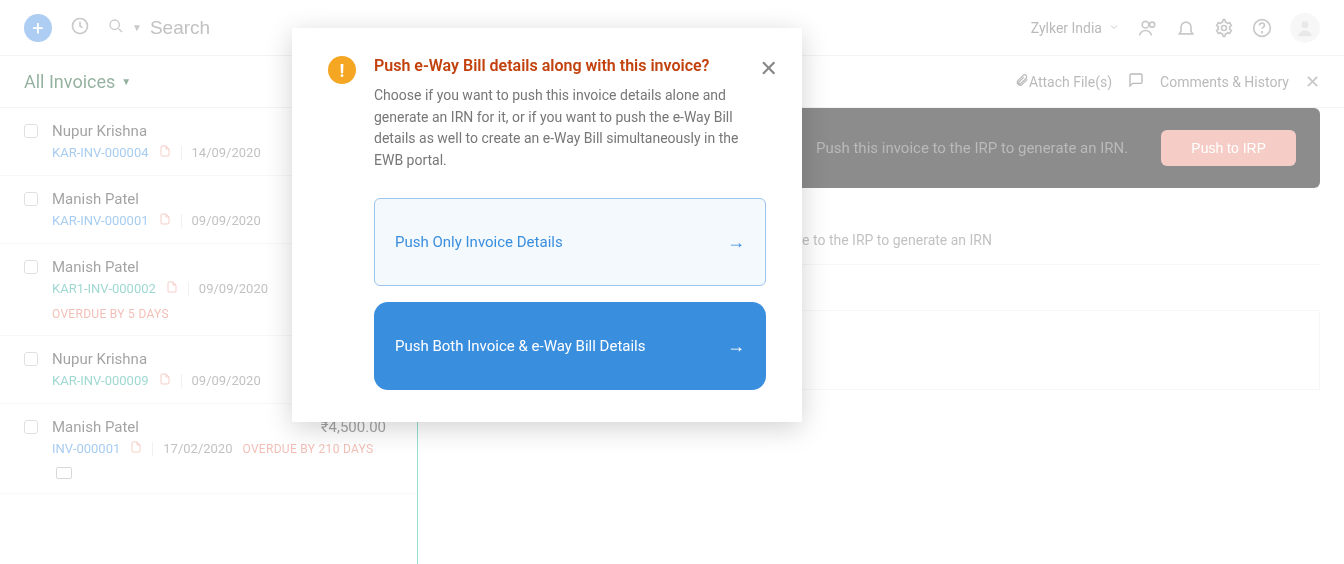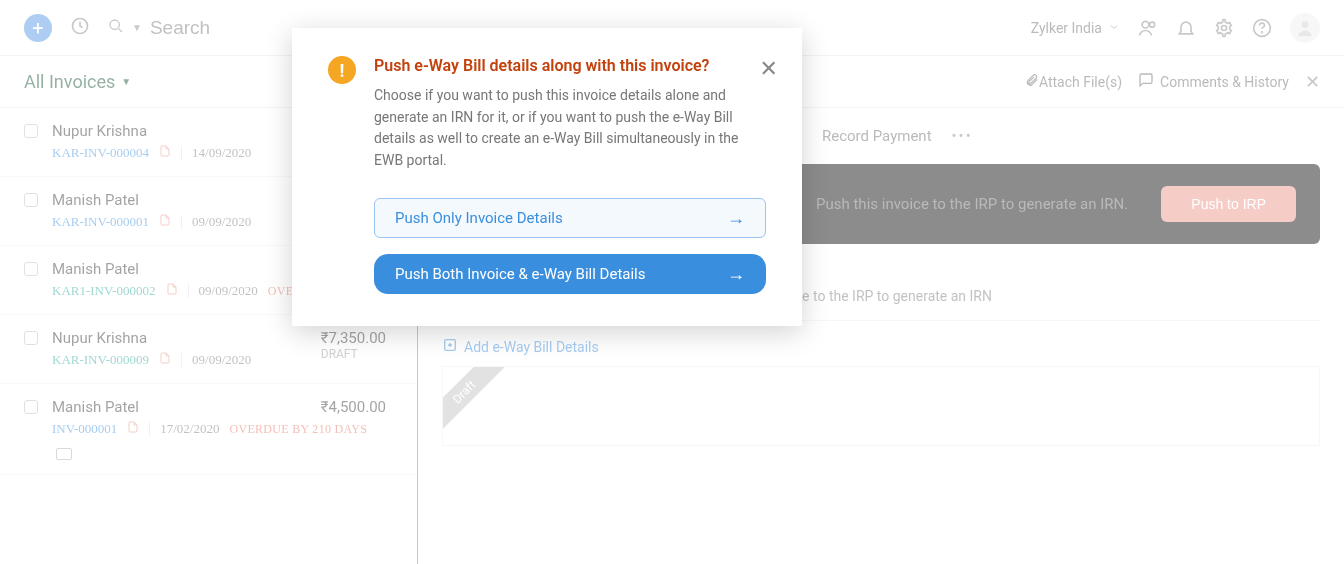--- a/index.html
+++ b/index.html
@@ -19,30 +19,30 @@
 .topbar-icon { color: #888; display: flex; align-items: center; }
 .avatar { width: 30px; height: 30px; border-radius: 50%; background: #eee; display: flex; align-items: center; justify-content: center; }
 .avatar svg { width: 20px; height: 20px; fill: #ccc; }
 
 
 .subheader { display: flex; align-items: center; height: 52px; padding: 0 24px; border-bottom: 1px solid #e6e6e6; gap: 16px; }
 .view-title { font-size: 18px; color: #14532d; display: flex; align-items: center; gap: 6px; }
 .subheader-spacer { flex: 1; }
 .new-btn { background: #ec8b7a; color: #fff; border: none; border-radius: 6px 0 0 6px; width: 30px; height: 30px; font-size: 18px; display: flex; align-items: center; justify-content: center; }
 .attach-link { color: #666; font-size: 14px; display: flex; align-items: center; gap: 0; }
-.comments-link { color: #666; font-size: 14px; display: flex; align-items: center; gap: 6px; }
+.comments-link { color: #666; font-size: 14px; display: flex; align-items: center; gap: 16px; }
 .close-x { color: #888; font-size: 18px; }
 
 
 .main { display: flex; height: calc(100% - 108px); }
 .sidebar-list { width: 418px; border-right: 1px solid #14b8a6; }
 .inv-row { padding: 14px 24px 14px 52px; border-bottom: 1px solid #f0f0f0; position: relative; }
 .inv-row .chk { position: absolute; left: 24px; top: 16px; width: 14px; height: 14px; border: 1px solid #bbb; border-radius: 3px; }
 .inv-name { font-size: 15px; color: #333; margin-bottom: 4px; }
-.inv-meta { display: flex; align-items: center; gap: 10px; font-size: 13px; flex-wrap: wrap; font-family: Liberation Serif, serif; }
+.inv-meta { display: flex; align-items: center; gap: 10px; font-size: 13px; flex-wrap: wrap; }
 .inv-id { color: #3a8ede; }
 .inv-id.teal { color: #2aa99a; }
 .inv-date { color: #777; }
 .sep { width: 1px; height: 14px; background: #e0e0e0; }
 .overdue { color: #e37160; font-size: 12px; letter-spacing: 0.3px; }
 .amount { position: absolute; right: 31px; top: 14px; text-align: left; }
 .amount-val { font-size: 15px; color: #333; }
 .amount-status { font-size: 12px; color: #999; }
 .mail-icon { width: 16px; height: 12px; border: 1px solid #aaa; border-radius: 2px; display: inline-block; margin-left: 4px; }
 
@@ -62,21 +62,21 @@
 .draft-ribbon { position: absolute; top: 14px; left: -32px; background: #bfbfbf; color: #fff; font-size: 12px; padding: 4px 40px; transform: rotate(-45deg); }
 
 
 .modal { position: absolute; z-index: 10; top: 28px; left: 292px; width: 510px; background: #fff; border-radius: 2px; box-shadow: 0 6px 28px rgba(0,0,0,0.18); padding: 28px 36px 32px 36px; }
 .modal-close { position: absolute; top: 28px; right: 24px; color: #888; font-size: 22px; cursor: pointer; }
 .modal-head { display: flex; gap: 18px; }
 .warn-icon { width: 28px; height: 28px; border-radius: 50%; background: #f5a623; color: #fff; display: flex; align-items: center; justify-content: center; font-size: 18px; font-weight: bold; flex-shrink: 0; }
 .modal-title { font-size: 16px; font-weight: 600; color: #c2410c; margin-bottom: 10px; }
 .modal-desc { font-size: 14px; color: #777; line-height: 1.55; }
 .modal-buttons { margin-top: 26px; display: flex; flex-direction: column; gap: 16px; }
-.choice-btn { display: flex; align-items: center; justify-content: space-between; padding: 8px 20px; border-radius: 6px; font-size: 15px; cursor: pointer; border: 1px solid transparent; }
+.choice-btn { display: flex; align-items: center; justify-content: space-between; padding: 32px 20px; border-radius: 6px; font-size: 15px; cursor: pointer; border: 1px solid transparent; }
 .choice-btn.outline { background: #f4f9fe; border: 1px solid #9cc4f0; color: #3a8ede; }
 .choice-btn.solid { background: #3a8ede; color: #fff; border-radius: 14px; }
 .arrow { font-size: 18px; }
 
 .caret-down { font-size: 10px; }
 </style>
 </head>
 <body>
 
 <div class="topbar">
@@ -246,25 +246,20 @@
       <span class="overdue">OVERDUE BY 210 DAYS</span>
           <span class="mail-icon"></span>
     </div>
     <div class="amount">
           <div class="amount-val">₹4,500.00</div>
           <div class="amount-status"></div>
         </div>
   </div>
     </div>
   <div class="detail">
-    <div class="detail-toolbar">
-      <div style="width:360px"></div>
-      <span>Record Payment</span>
-      <span class="more">•••</span>
-    </div>
     <div class="irn-banner">
       <span style="padding-left:350px">Push this invoice to the IRP to generate an IRN.</span>
       <button class="push-irp-btn">Push to IRP</button>
     </div>
     <div class="einvoice-row">
       <span>
         <svg width="16" height="18" viewBox="0 0 24 24" fill="none" stroke="#888" stroke-width="2">
             <path d="M14 2H6a2 2 0 00-2 2v16a2 2 0 002 2h12a2 2 0 002-2V8z"></path>
             <path d="M14 2v6h6"></path>
           </svg>

